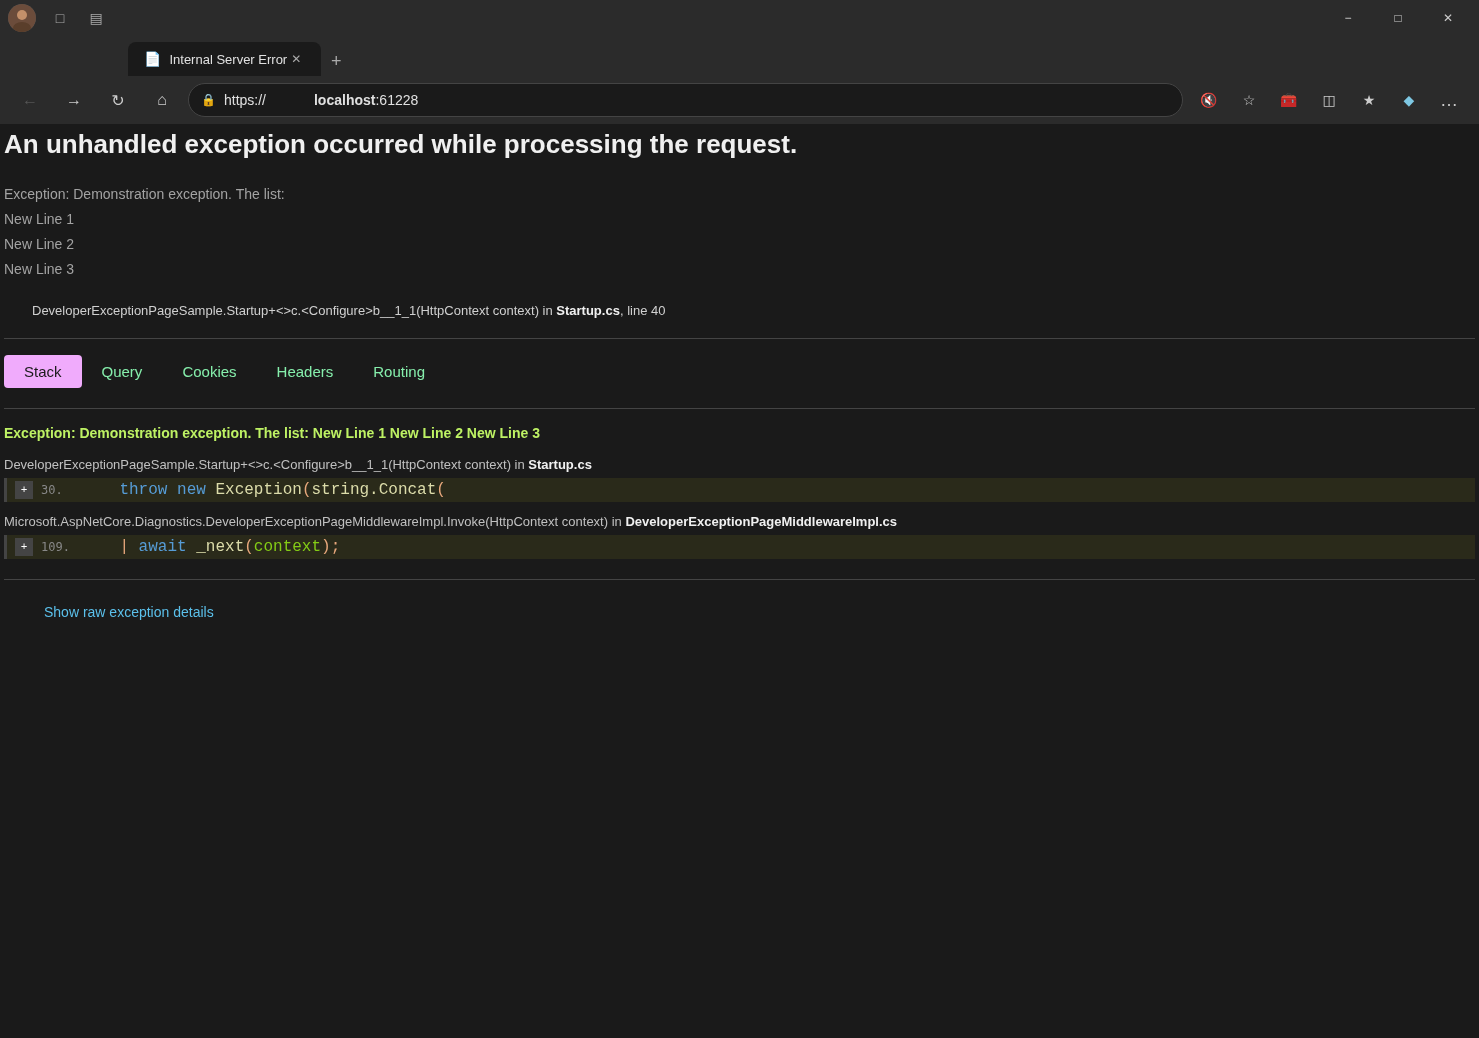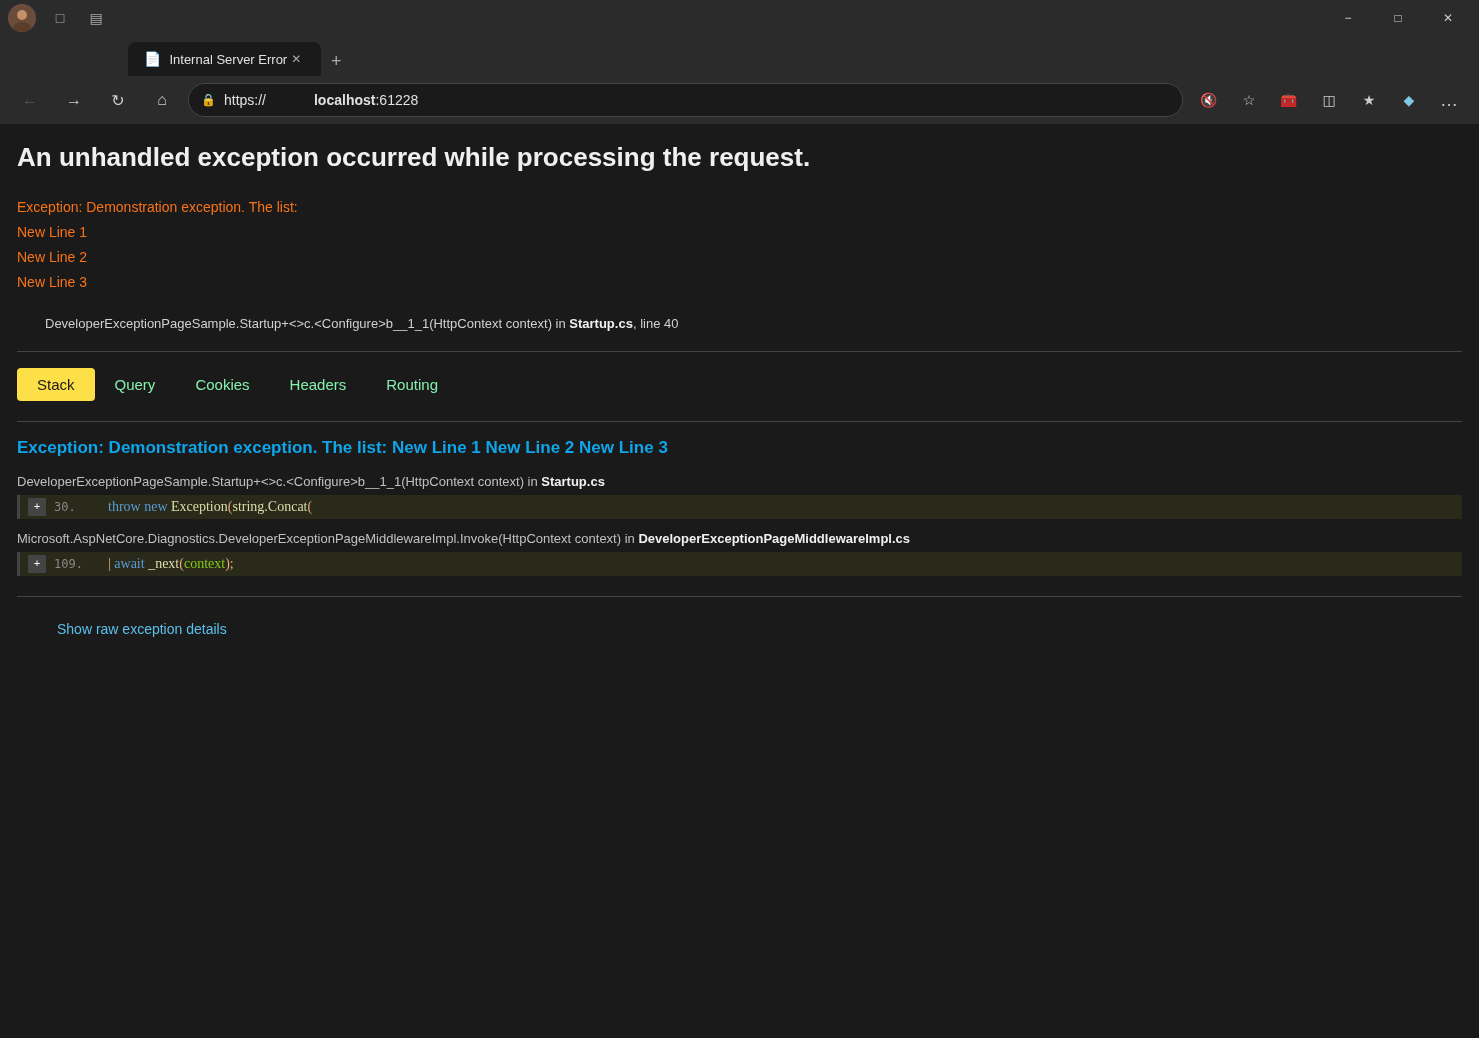--- a/index.html
+++ b/index.html
@@ -19,43 +19,43 @@
     .nav-bar { display: flex; align-items: center; height: 48px; padding: 0 12px; background: #2b2b2b; gap: 8px; }
     .nav-btn { width: 36px; height: 36px; display: flex; align-items: center; justify-content: center; background: transparent; border: none; color: #ccc; cursor: pointer; font-size: 16px; border-radius: 50%; }
     .nav-btn.disabled { color: #555; cursor: default; }
     .address-bar { flex: 1; height: 34px; background: #1a1a1a; border: 1px solid #444; border-radius: 18px; display: flex; align-items: center; padding: 0 12px; color: #e0e0e0; font-size: 14px; }
     .address-bar .lock-icon { color: #aaa; margin-right: 8px; font-size: 12px; }
     .address-bar .url-text { font-size: 14px; }
     .address-bar .url-bold { font-weight: bold; margin-left: 48px; }
     .nav-tools { display: flex; align-items: center; gap: 4px; }
 
     
-    .page-content { background: #1a1a1a; padding: 17px; min-height: 800px; }
+    .page-content { background: #1a1a1a; padding: 4px; min-height: 800px; }
     .main-heading { font-size: 26px; font-weight: bold; color: #f0f0f0; margin-bottom: 20px; line-height: 1.3; }
-    .exception-info { color: #f97316; font-size: 14px; line-height: 1.8; margin-bottom: 20px; }
+    .exception-info { color: #a3a3a3; font-size: 14px; line-height: 1.8; margin-bottom: 20px; }
     .exception-location { color: #d0d0d0; font-size: 13px; margin-left: 28px; margin-bottom: 20px; }
     .exception-location strong { font-weight: bold; color: #f0f0f0; }
     .divider { border: none; border-top: 1px solid #444; margin: 0 0 16px 0; }
 
     
     .tab-nav { display: flex; gap: 0; margin-bottom: 20px; }
     .tab-nav-item { padding: 8px 20px; font-size: 15px; cursor: pointer; color: #86efac; background: transparent; border: none; }
-    .tab-nav-item.active { background: #fde047; color: #1a1a1a; border-radius: 4px; }
+    .tab-nav-item.active { background: #f0abfc; color: #1a1a1a; border-radius: 4px; }
 
     
     .stack-section { margin-bottom: 20px; }
-    .stack-exception-title { font-size: 17px; font-weight: bold; color: #0ea5e9; margin-bottom: 12px; }
+    .stack-exception-title { font-size: 14px; font-weight: bold; color: #bef264; margin-bottom: 12px; }
     .stack-frame { margin-bottom: 4px; }
     .stack-frame-header { color: #c0c0c0; font-size: 13px; padding: 4px 0 2px 0; }
     .stack-frame-header strong { font-weight: bold; color: #f0f0f0; }
     .code-block { background: #111; border-left: 3px solid #444; margin: 4px 0 8px 0; }
     .code-line { display: flex; align-items: center; padding: 3px 8px; font-family: 'Consolas', 'Courier New', monospace; font-size: 13px; }
     .code-expand { width: 18px; height: 18px; background: #444; color: #fff; display: flex; align-items: center; justify-content: center; font-size: 11px; cursor: pointer; margin-right: 8px; flex-shrink: 0; }
     .code-line-num { color: #888; min-width: 40px; font-family: monospace; font-size: 12px; }
-    .code-content { color: #e8a87c; font-family: Liberation Serif, serif; font-size: 14px; }
+    .code-content { color: #e8a87c; font-family: Liberation Mono, monospace; font-size: 16px; }
     .code-content .kw { color: #569cd6; }
     .code-content .fn { color: #dcdcaa; }
     .highlighted-line { background: #2a2a1a; }
 
     .show-raw-link { color: #5bc0eb; cursor: pointer; font-size: 14px; text-decoration: none; display: inline-block; margin-top: 8px; margin-left: 40px; }
 
     
     .user-avatar { width: 28px; height: 28px; border-radius: 50%; overflow: hidden; background: #555; display: flex; align-items: center; justify-content: center; font-size: 12px; }
   </style>
 </head>

